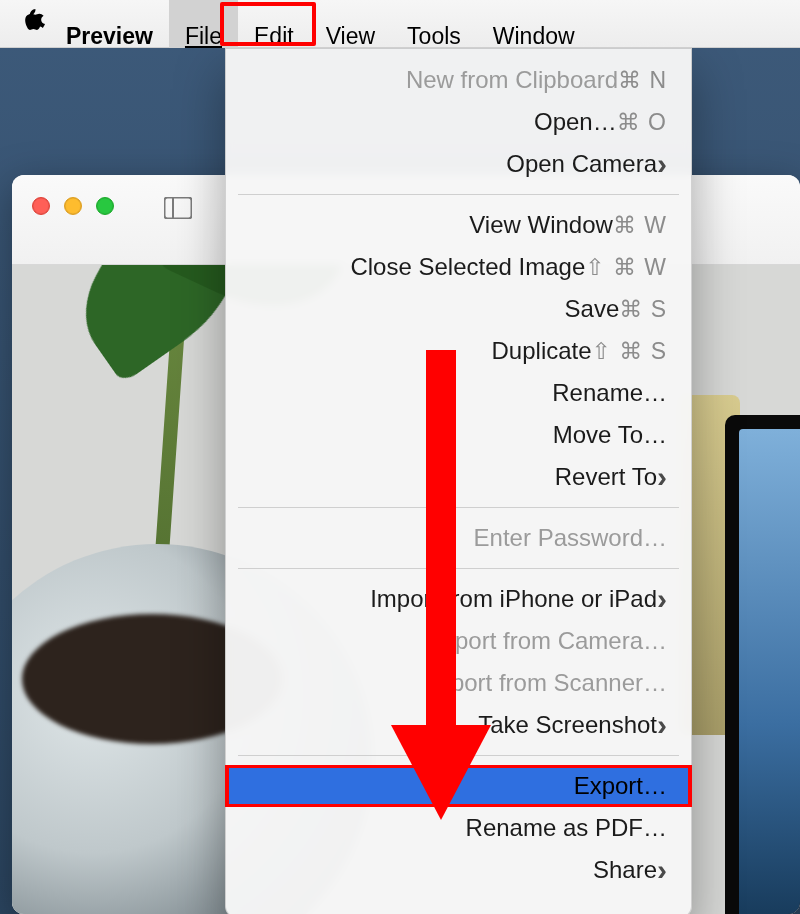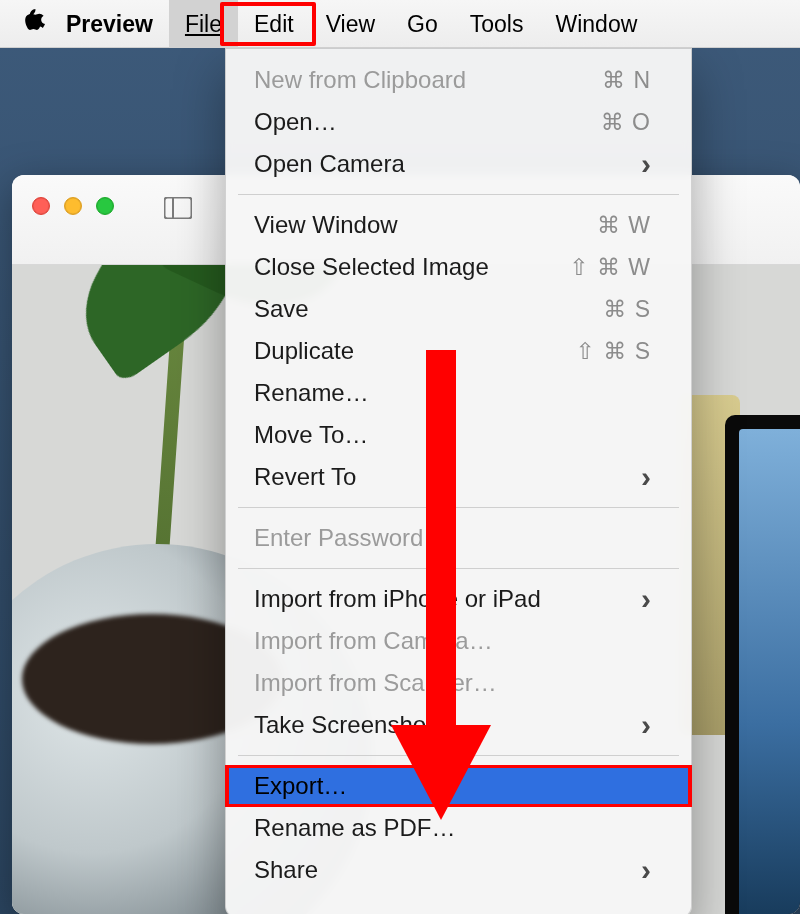--- a/index.html
+++ b/index.html
@@ -17,21 +17,21 @@
     background: linear-gradient(180deg, #f6f6f6 0%, #ededed 100%);
     border-bottom: 1px solid #cfcfcf;
     display: flex; align-items: center;
     padding-left: 22px;
     font-size: 23px;
     gap: 0;
     z-index: 20;
   }
   .apple-logo { width: 24px; height: 24px; margin-right: 20px; }
   .menubar-item {
-    padding: 0 16px; height: 48px; line-height: 48px;
+    padding: 12px 16px; height: 48px; line-height: 48px;
     color: #000; white-space: nowrap;
   }
   .menubar-item.appname { font-weight: 700; padding-left: 0; }
   .menubar-item.open {
     background: #d2d2d2;
     text-decoration: underline;
   }
   .file-highlight-box {
     position: absolute;
     left: 220px; top: 2px; width: 96px; height: 44px;
@@ -96,22 +96,22 @@
     border: 1px solid rgba(0,0,0,0.15);
     border-radius: 0 0 12px 12px;
     box-shadow: 0 24px 50px rgba(0,0,0,0.35);
     padding: 10px 0 26px;
     z-index: 15;
     font-size: 24px;
     color:#1b1b1b;
     backdrop-filter: blur(4px);
   }
   .dd-row {
-    display:flex; align-items:center; justify-content:space-between;
-    height: 42px; padding: 0 40px 0 28px;
+    display:flex; align-items:center; justify-content:flex-end;
+    height: 42px; padding: 0 24px 0 28px;
     white-space: nowrap;
   }
   .dd-row.disabled { color:#9b9b9b; }
   .dd-row.selected {
     background:#2f6fe0; color:#000000;
     border-top: 3px solid #ff0000;
     border-bottom: 3px solid #ff0000;
     position: relative;
   }
   .dd-row.selected::before,
@@ -172,21 +172,20 @@
 <div class="menubar">
   <span>
     <svg class="apple-logo" viewBox="0 0 170 170">
         <path fill="#000" d="M128 124c-5 12-11 24-22 24-10 0-13-6-25-6s-15 6-25 6c-11 0-18-13-23-25C22 99 15 62 37 44c8-7 20-11 30-11 11 0 18 7 27 7s16-7 29-7c10 0 22 5 30 14-26 14-22 51 10 60-5 12-8 17-15 27-6-4-13-10-20-10s-14 6-20 6c-4 0-10-6-10-6zM95 0c2 12-3 23-10 31-7 8-18 14-29 13-2-11 3-22 10-30C73 6 85 1 95 0z"></path>
       </svg>
   </span>
   <div class="menubar-item appname">Preview</div>
   <div class="menubar-item open">File</div>
   <div class="menubar-item">Edit</div>
   <div class="menubar-item">View</div>
-  <div class="menubar-item">Go</div>
   <div class="menubar-item">Tools</div>
   <div class="menubar-item">Window</div>
 </div>
 <div class="file-highlight-box"></div>
 
 <div class="dropdown">
 
   <div class="dd-row disabled">
     <span>New from Clipboard</span>
     <span class="shortcut">⌘ N</span>

